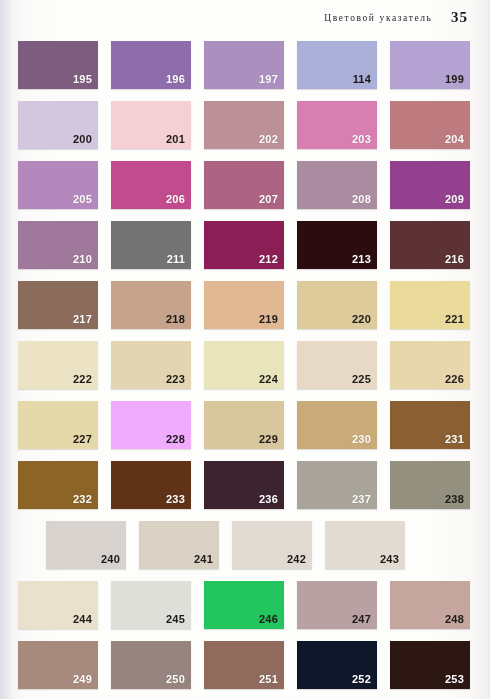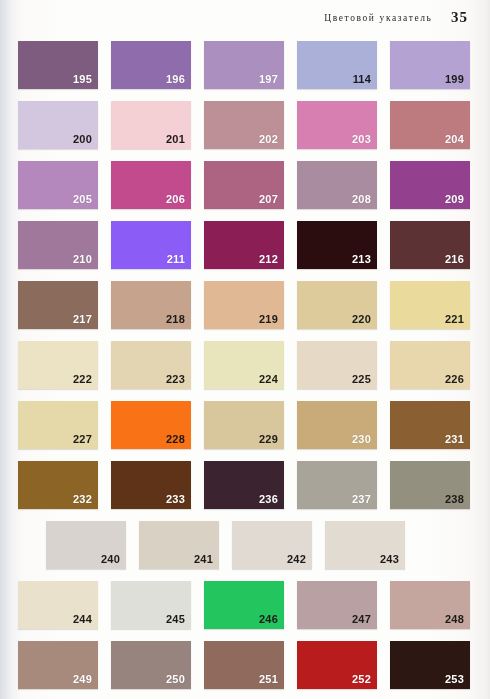--- a/index.html
+++ b/index.html
@@ -155,21 +155,21 @@
           <span class="swatch-num num-light">208</span>
         </div>
         <div class="swatch" style="background: rgb(147, 64, 142);">
           <span class="swatch-num num-light">209</span>
         </div>
       </div>
       <div class="swatch-row">
         <div class="swatch" style="background: rgb(160, 120, 155);">
           <span class="swatch-num num-light">210</span>
         </div>
-        <div class="swatch" style="background: #8b5cf6;">
+        <div class="swatch" style="background: #737373;">
           <span class="swatch-num num-light">211</span>
         </div>
         <div class="swatch" style="background: rgb(139, 30, 85);">
           <span class="swatch-num num-light">212</span>
         </div>
         <div class="swatch" style="background: rgb(43, 13, 15);">
           <span class="swatch-num num-light">213</span>
         </div>
         <div class="swatch" style="background: rgb(92, 50, 52);">
           <span class="swatch-num num-light">216</span>
@@ -206,21 +206,21 @@
           <span class="swatch-num num-dark">225</span>
         </div>
         <div class="swatch" style="background: rgb(232, 215, 172);">
           <span class="swatch-num num-dark">226</span>
         </div>
       </div>
       <div class="swatch-row">
         <div class="swatch" style="background: rgb(229, 217, 169);">
           <span class="swatch-num num-dark">227</span>
         </div>
-        <div class="swatch" style="background: #f97316; padding-left: 20px;">
+        <div class="swatch" style="background: #f0abfc; padding-left: 20px;">
           <span class="swatch-num num-dark">228</span>
         </div>
         <div class="swatch" style="background: rgb(216, 199, 156);">
           <span class="swatch-num num-dark">229</span>
         </div>
         <div class="swatch" style="background: rgb(200, 171, 121);">
           <span class="swatch-num num-light">230</span>
         </div>
         <div class="swatch" style="background: rgb(138, 96, 51);">
           <span class="swatch-num num-light">231</span>
@@ -277,21 +277,21 @@
       <div class="swatch-row">
         <div class="swatch" style="background: rgb(168, 138, 124);">
           <span class="swatch-num num-light">249</span>
         </div>
         <div class="swatch" style="background: rgb(151, 132, 127);">
           <span class="swatch-num num-light">250</span>
         </div>
         <div class="swatch" style="background: rgb(143, 106, 93);">
           <span class="swatch-num num-light">251</span>
         </div>
-        <div class="swatch" style="background: #b91c1c;">
+        <div class="swatch" style="background: #0f172a;">
           <span class="swatch-num num-light">252</span>
         </div>
         <div class="swatch" style="background: rgb(44, 23, 18);">
           <span class="swatch-num num-light">253</span>
         </div>
       </div>
     </div>
 </div>
 
 </body></html>

